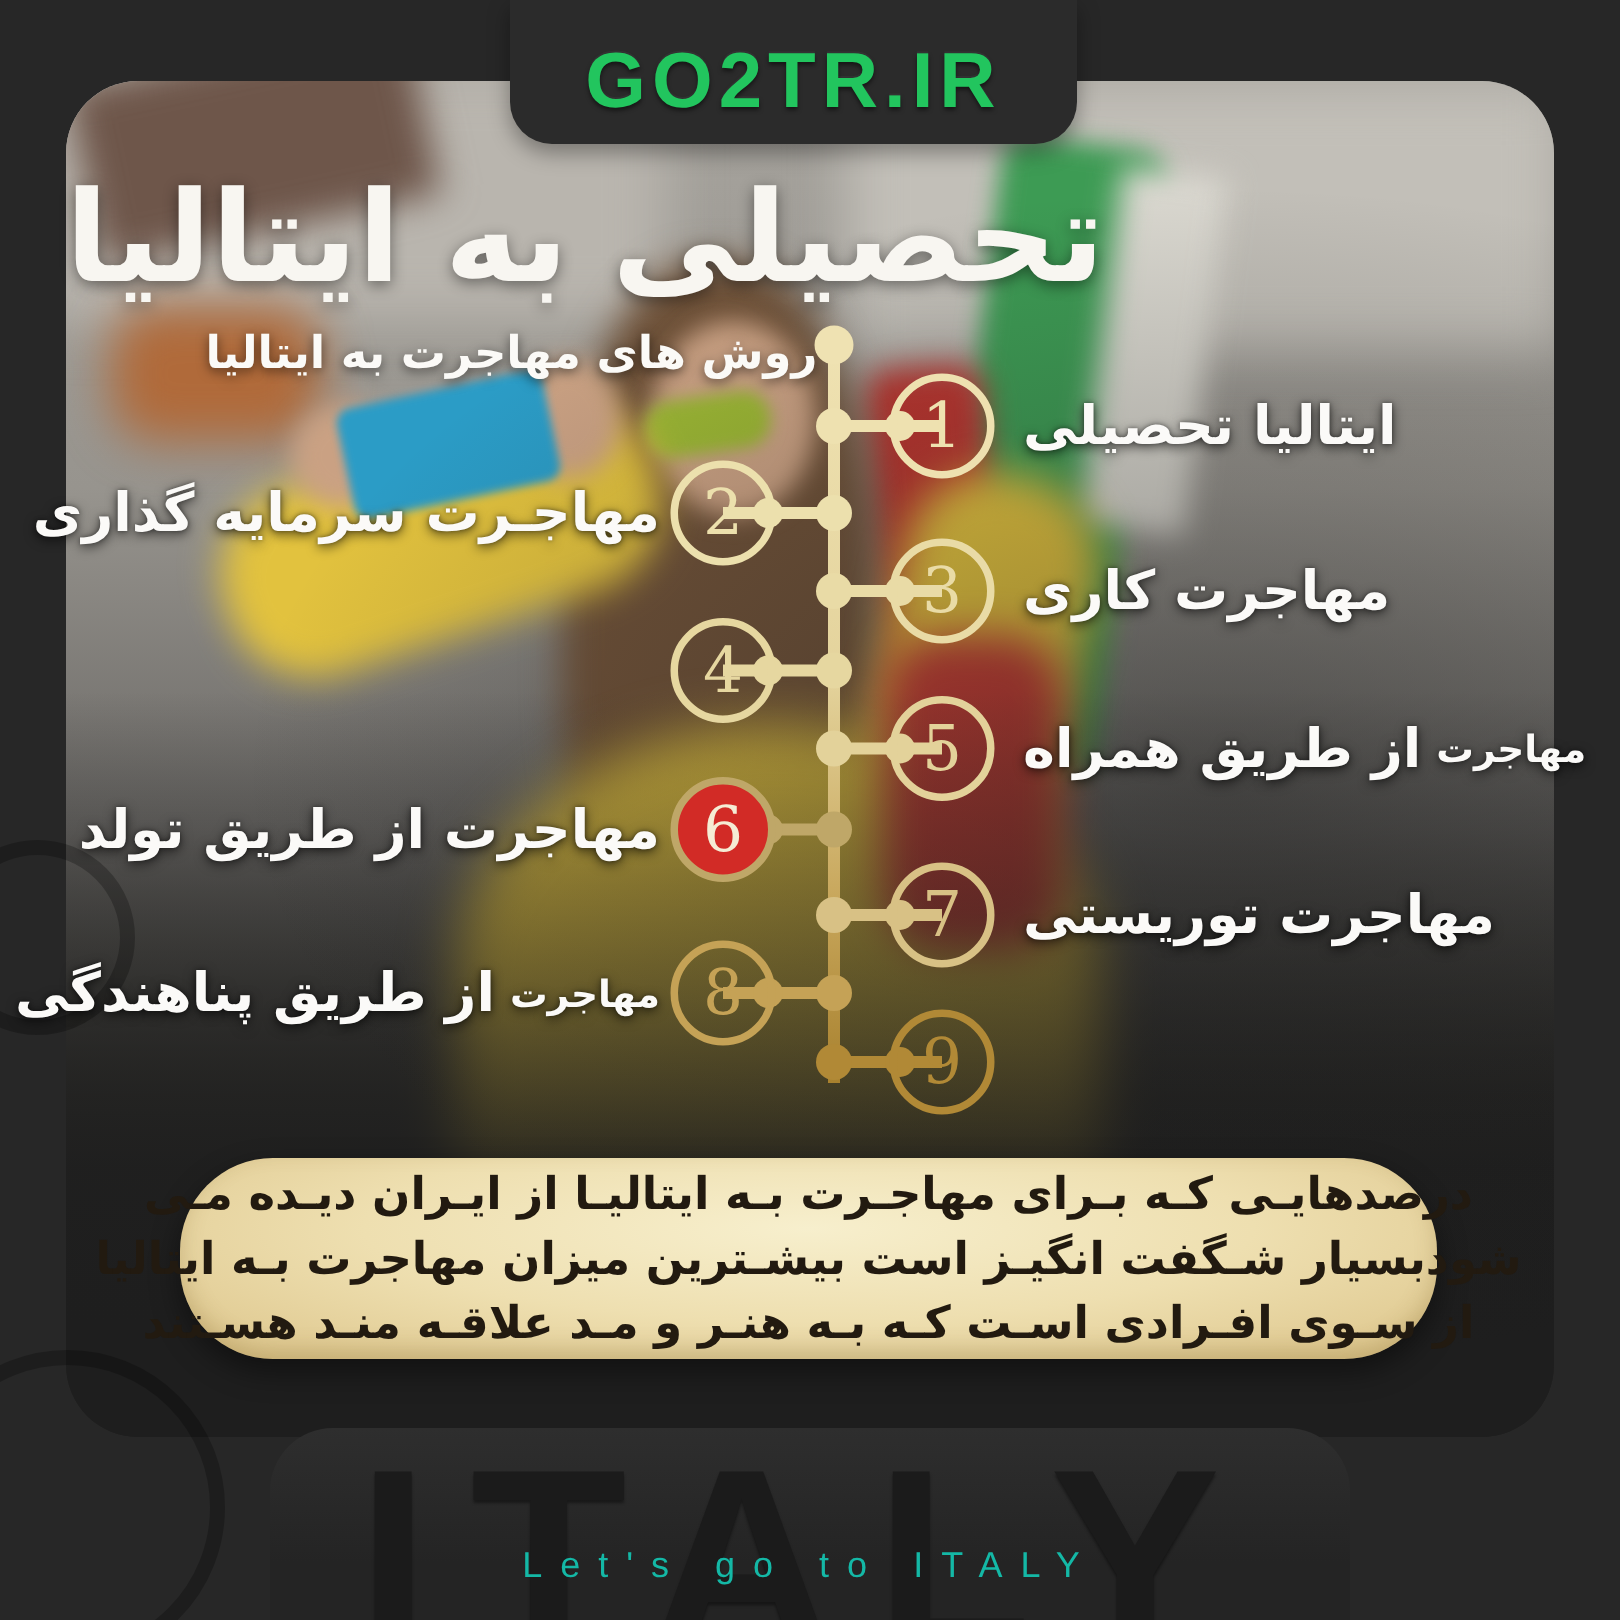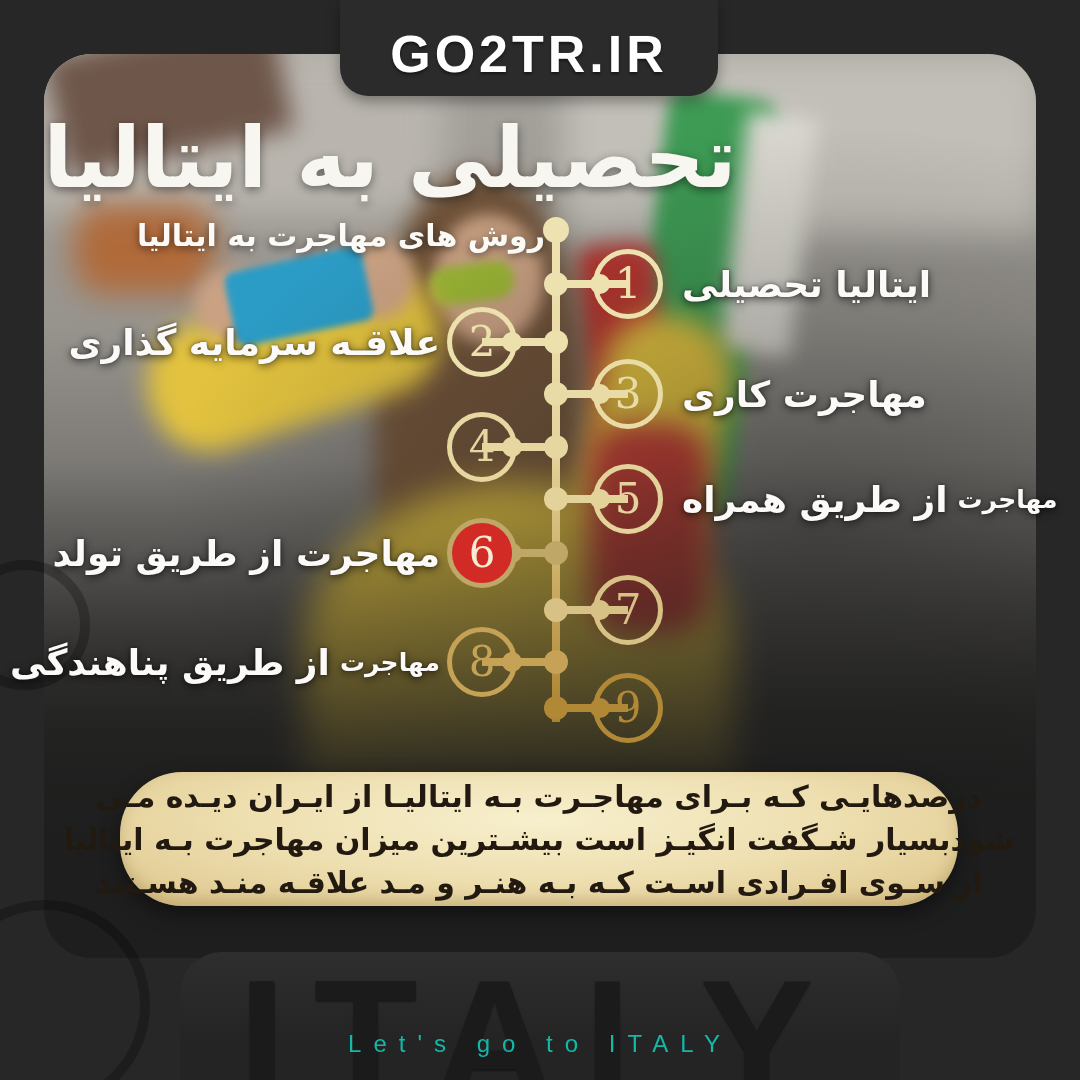--- a/index.html
+++ b/index.html
@@ -30,21 +30,21 @@
   .ph-darken{position:absolute;inset:0;background:
       linear-gradient(180deg,rgba(30,30,30,0) 45%,rgba(30,30,30,.55) 66%,rgba(30,30,30,.92) 80%,#1e1e1e 92%);}
   .ph-darken2{position:absolute;inset:0;background:
       radial-gradient(ellipse at 78% 52%,rgba(25,25,25,.42),rgba(25,25,25,0) 60%);}
 
   
   .tab{position:absolute;left:340px;top:0;width:378px;height:96px;background:#2b2b2b;
        border-radius:0 0 28px 28px;display:flex;align-items:center;justify-content:center;
        box-shadow:0 6px 14px rgba(0,0,0,.35);}
   .tab span{font-family:"Liberation Sans",sans-serif;font-weight:bold;font-size:52px;letter-spacing:4px;
-       color:#ffffff;text-shadow:0 2px 3px rgba(0,0,0,.5),0 -1px 0 rgba(255,255,255,.04);margin-top:12px;}
+       color:#22c55e;text-shadow:0 2px 3px rgba(0,0,0,.5),0 -1px 0 rgba(255,255,255,.04);margin-top:12px;}
 
   
   .title{position:absolute;top:112px;left:40px;width:700px;text-align:center;direction:rtl;
          font-size:84px;font-weight:bold;color:#f8f6f1;line-height:1.1;
          text-shadow:0 3px 10px rgba(0,0,0,.45);}
   .subtitle{position:absolute;top:218px;right:535px;direction:rtl;white-space:nowrap;
          font-size:30px;font-weight:bold;color:#fbfaf7;text-shadow:0 2px 8px rgba(0,0,0,.55);}
 
   
   #timeline{position:absolute;inset:0;}
@@ -128,21 +128,21 @@
       <div class="t-label" style="left: 682px; top: 249px;">
         <span>ایتالیا تحصیلی</span>
       </div>
       <div class="bar" style="left: 482px; top: 338px; width: 74px; background: rgb(236, 224, 173);"></div>
       <div class="dot" style="left: 548px; top: 330px; width: 24px; height: 24px; background: rgb(236, 224, 173); margin-left: -4px;"></div>
       <div class="dot" style="left: 502px; top: 332px; width: 20px; height: 20px; background: rgb(236, 224, 173);"></div>
       <div class="ring" style="left: 447px; top: 307px; border-color: rgb(236, 224, 173); background: transparent;">
         <span style="color: rgb(236, 224, 173);">2</span>
       </div>
       <div class="t-label" style="right: 640px; top: 307px; justify-content: flex-end;">
-        <span>علاقـه سرمایه گذاری</span>
+        <span>مهاجـرت سرمایه گذاری</span>
       </div>
       <div class="bar" style="left: 556px; top: 390px; width: 72px; background: rgb(233, 219, 166);"></div>
       <div class="dot" style="left: 548px; top: 382px; width: 24px; height: 24px; background: rgb(233, 219, 166); margin-left: -4px;"></div>
       <div class="dot" style="left: 590px; top: 384px; width: 20px; height: 20px; background: rgb(233, 219, 166);"></div>
       <div class="ring" style="left: 593px; top: 359px; border-color: rgb(233, 219, 166); background: transparent;">
         <span style="color: rgb(233, 219, 166);">3</span>
       </div>
       <div class="t-label" style="left: 682px; top: 359px;">
         <span>مهاجرت کاری</span>
       </div>
@@ -170,20 +170,23 @@
       </div>
       <div class="t-label" style="right: 640px; top: 518px; justify-content: flex-end;">
         <span>مهاجرت از طریق تولد</span>
       </div>
       <div class="bar" style="left: 556px; top: 606px; width: 72px; background: rgb(216, 193, 133);"></div>
       <div class="dot" style="left: 548px; top: 598px; width: 24px; height: 24px; background: rgb(216, 193, 133); margin-left: -4px;"></div>
       <div class="dot" style="left: 590px; top: 600px; width: 20px; height: 20px; background: rgb(216, 193, 133);"></div>
       <div class="ring" style="left: 593px; top: 575px; border-color: rgb(216, 193, 133); background: transparent;">
         <span style="color: rgb(216, 193, 133);">7</span>
       </div>
+      <div class="t-label" style="left: 682px; top: 575px;">
+        <span>مهاجرت توریستی</span>
+      </div>
       <div class="bar" style="left: 482px; top: 658px; width: 74px; background: rgb(197, 162, 86);"></div>
       <div class="dot" style="left: 548px; top: 650px; width: 24px; height: 24px; background: rgb(197, 162, 86); margin-left: -4px;"></div>
       <div class="dot" style="left: 502px; top: 652px; width: 20px; height: 20px; background: rgb(197, 162, 86);"></div>
       <div class="ring" style="left: 447px; top: 627px; border-color: rgb(197, 162, 86); background: transparent;">
         <span style="color: rgb(197, 162, 86);">8</span>
       </div>
       <div class="t-label" style="right: 640px; top: 627px; justify-content: flex-end;">
         <span class="pre">مهاجرت</span>
         <span>از طریق پناهندگی</span>
       </div>

